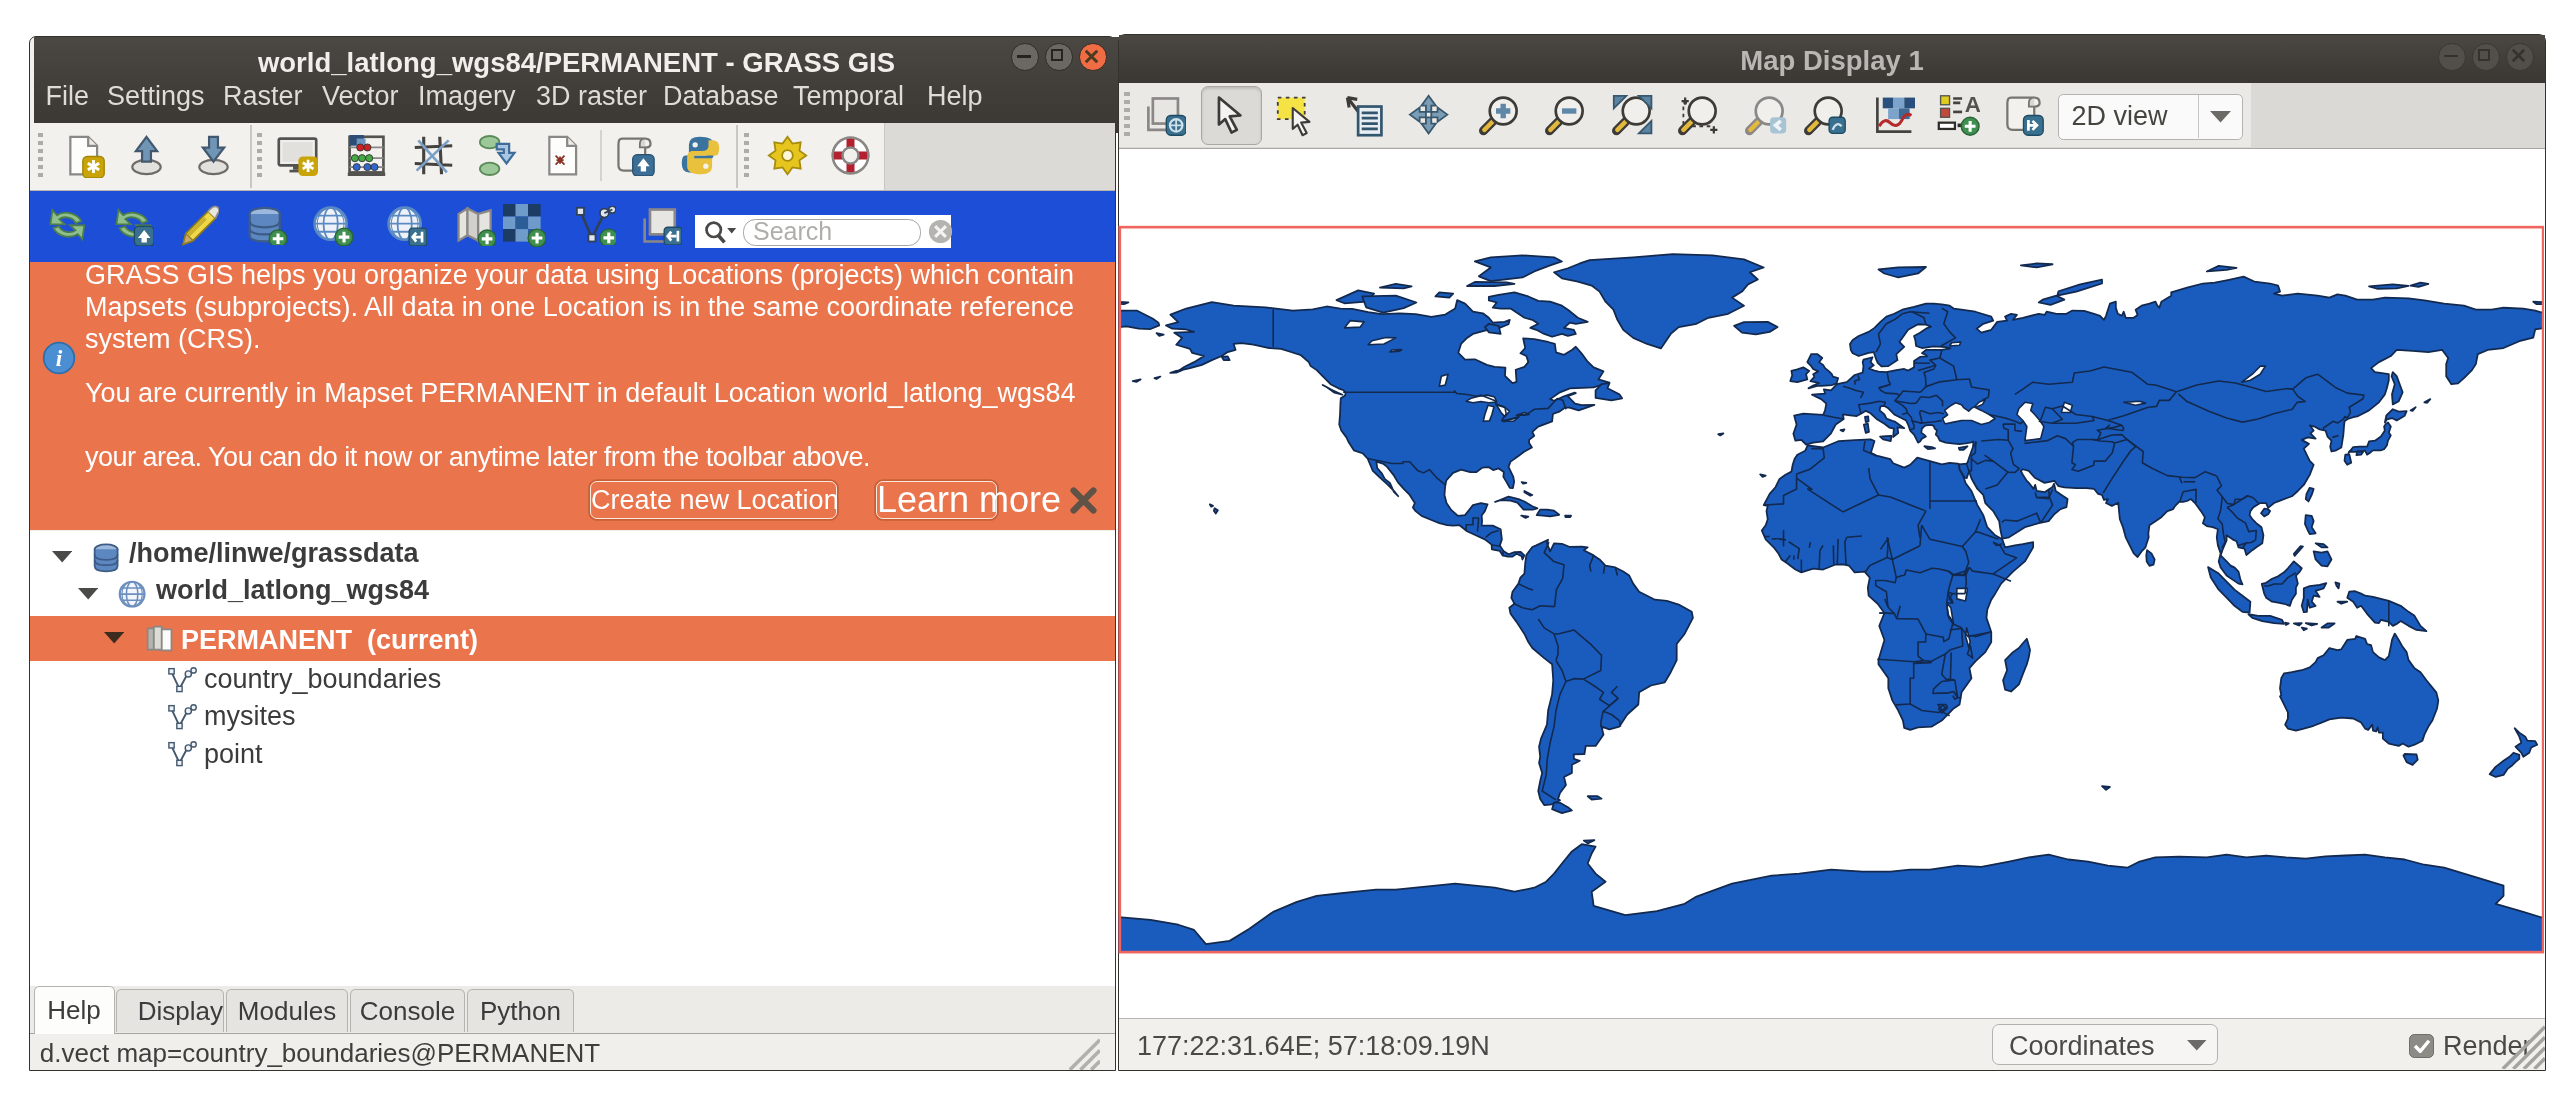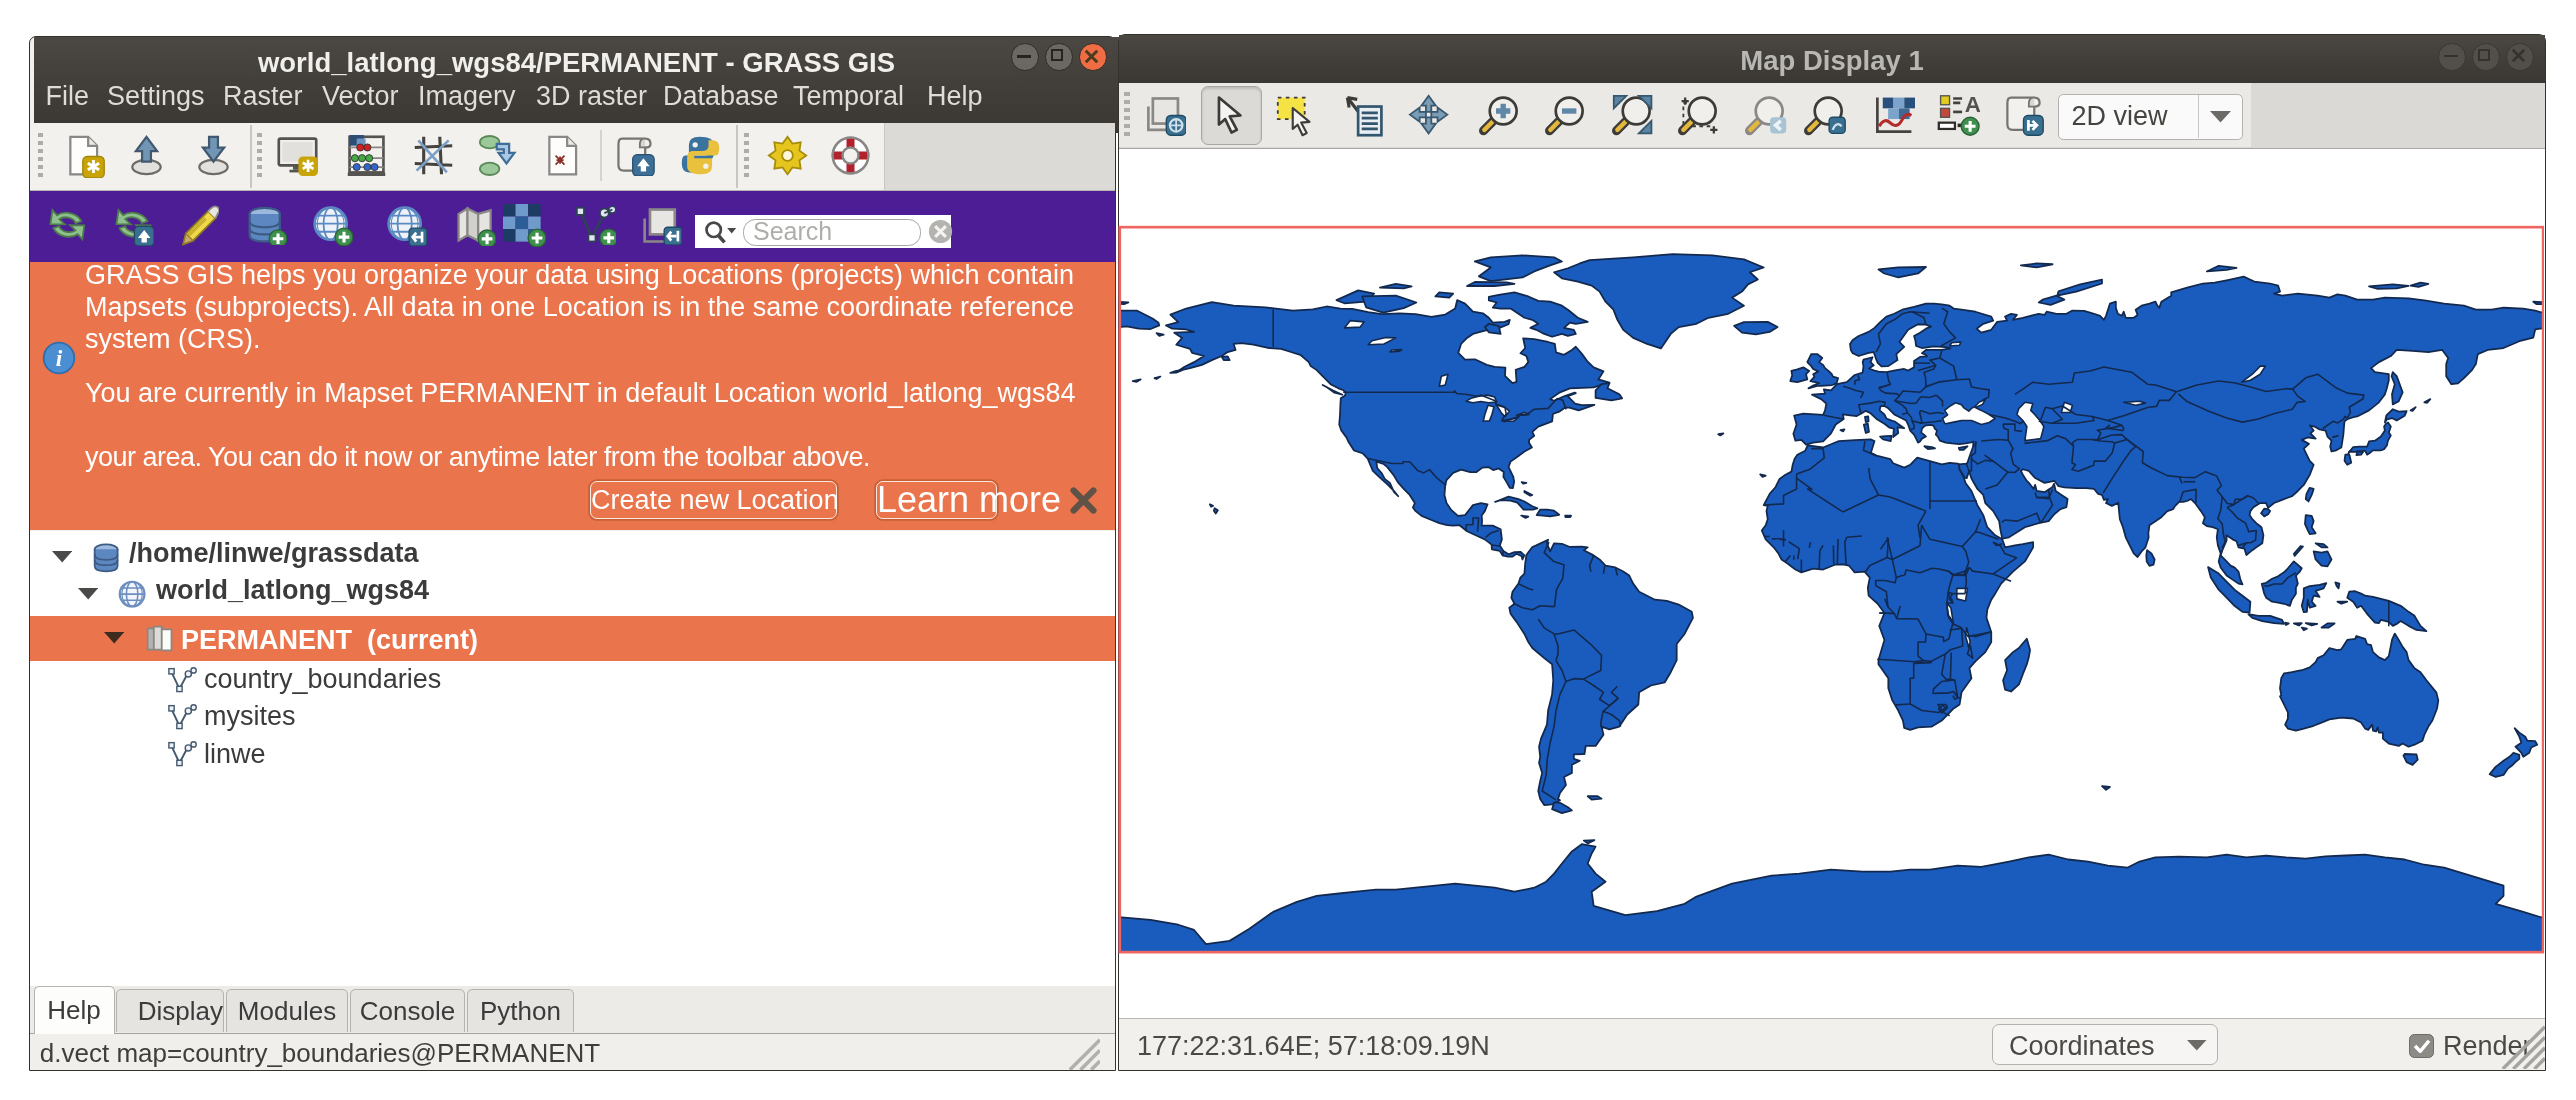--- a/index.html
+++ b/index.html
@@ -129,21 +129,21 @@
         <circle cx="23" cy="23" r="9" fill="#f1f0ec" stroke="#8a8886" stroke-width="2.5"></circle>
         <line x1="23" y1="3" x2="23" y2="14" stroke="#b3202e" stroke-width="9"></line>
         <line x1="23" y1="32" x2="23" y2="43" stroke="#b3202e" stroke-width="9"></line>
         <line x1="3" y1="23" x2="14" y2="23" stroke="#b3202e" stroke-width="9"></line>
         <line x1="32" y1="23" x2="43" y2="23" stroke="#b3202e" stroke-width="9"></line>
         <circle cx="23" cy="23" r="20" fill="none" stroke="#8a8886" stroke-width="2.5"></circle>
         <circle cx="23" cy="23" r="9" fill="none" stroke="#8a8886" stroke-width="2.5"></circle>
       </svg>
  </div>
 
- <div class="a" style="left:0;top:154px;width:100%;height:71px;background:#4c1d95">
+ <div class="a" style="left:0;top:154px;width:100%;height:71px;background:#1d4ed8">
   <svg class="a" style="left:17px;top:14px" width="39" height="41" viewBox="0 0 44 46">
         <path d="M38 16 A17 13 0 0 0 10 13 L4 8 L4 24 L20 22 L13 17 A11 8 0 0 1 32 19 Z" fill="#8fbf8d" stroke="#4e7d4c" stroke-width="2" transform="rotate(8 22 22)"></path>
         <path d="M8 28 A17 13 0 0 0 36 31 L42 36 L42 20 L26 22 L33 27 A11 8 0 0 1 14 25 Z" fill="#8fbf8d" stroke="#4e7d4c" stroke-width="2" transform="rotate(8 22 22)"></path>
       </svg>
       <svg class="a" style="left:83px;top:14px" width="41" height="41" viewBox="0 0 46 46">
         <path d="M38 16 A17 13 0 0 0 10 13 L4 8 L4 24 L20 22 L13 17 A11 8 0 0 1 32 19 Z" fill="#8fbf8d" stroke="#4e7d4c" stroke-width="2" transform="rotate(8 22 22)"></path>
         <path d="M8 28 A17 13 0 0 0 36 31 L42 36 L42 20 L26 22 L33 27 A11 8 0 0 1 14 25 Z" fill="#8fbf8d" stroke="#4e7d4c" stroke-width="2" transform="rotate(8 22 22)"></path>
         <rect x="24" y="24" width="22" height="22" rx="5" fill="#39708f" stroke="#1f4a63" stroke-width="1.5"></rect>
         <path d="M35 28 L42 37 L38 37 L38 42 L32 42 L32 37 L28 37 Z" fill="#fff"></path>
       </svg>
@@ -296,21 +296,21 @@
       <svg class="a" style="left:138px;top:209px" width="30" height="30" viewBox="0 0 34 34">
         <path d="M4 7 L13 26 L22 9" fill="none" stroke="#44596e" stroke-width="2.2"></path>
         <rect x="1" y="3" width="6" height="6" fill="#eef1f5" stroke="#44596e" stroke-width="1.6"></rect>
         <rect x="10" y="23" width="6" height="6" fill="#eef1f5" stroke="#44596e" stroke-width="1.6"></rect>
         <path d="M22 9 L29 5" stroke="#44596e" stroke-width="1.8"></path>
         <circle cx="23" cy="9" r="3.5" fill="#eef1f5" stroke="#44596e" stroke-width="1.6"></circle>
         <circle cx="29" cy="5" r="3" fill="#eef1f5" stroke="#44596e" stroke-width="1.6"></circle>
       </svg>
   <div class="a" style="left:174px;top:133px">country_boundaries</div>
   <div class="a" style="left:174px;top:170px">mysites</div>
-  <div class="a" style="left:174px;top:208px">linwe</div>
+  <div class="a" style="left:174px;top:208px">point</div>
  </div>
 
  <div class="a" style="left:0;top:949px;width:100%;height:48px;background:#edebe7;border-bottom:1.8px solid #a5a3a0;font-size:26px;color:#3b3b3b">
   <div class="a" style="left:3.6px;top:0;width:81px;height:48px;background:#fdfdfc;border:0.9px solid #b5b3af;border-bottom:none;border-radius:5.3px 5.3px 0 0;text-align:center;line-height:46px">Help</div>
   <div class="a" style="left:86px;top:2.7px;width:108px;height:43px;background:#e6e4e0;border:0.9px solid #b5b3af;border-bottom:none;border-radius:5.3px 5.3px 0 0;text-align:right;line-height:43px">Display</div>
   <div class="a" style="left:196px;top:2.7px;width:122px;height:43px;background:#e6e4e0;border:0.9px solid #b5b3af;border-bottom:none;border-radius:5.3px 5.3px 0 0;text-align:center;line-height:43px">Modules</div>
   <div class="a" style="left:320px;top:2.7px;width:115px;height:43px;background:#e6e4e0;border:0.9px solid #b5b3af;border-bottom:none;border-radius:5.3px 5.3px 0 0;text-align:center;line-height:43px">Console</div>
   <div class="a" style="left:437px;top:2.7px;width:107px;height:43px;background:#e6e4e0;border:0.9px solid #b5b3af;border-bottom:none;border-radius:5.3px 5.3px 0 0;text-align:center;line-height:43px">Python</div>
  </div>
 

